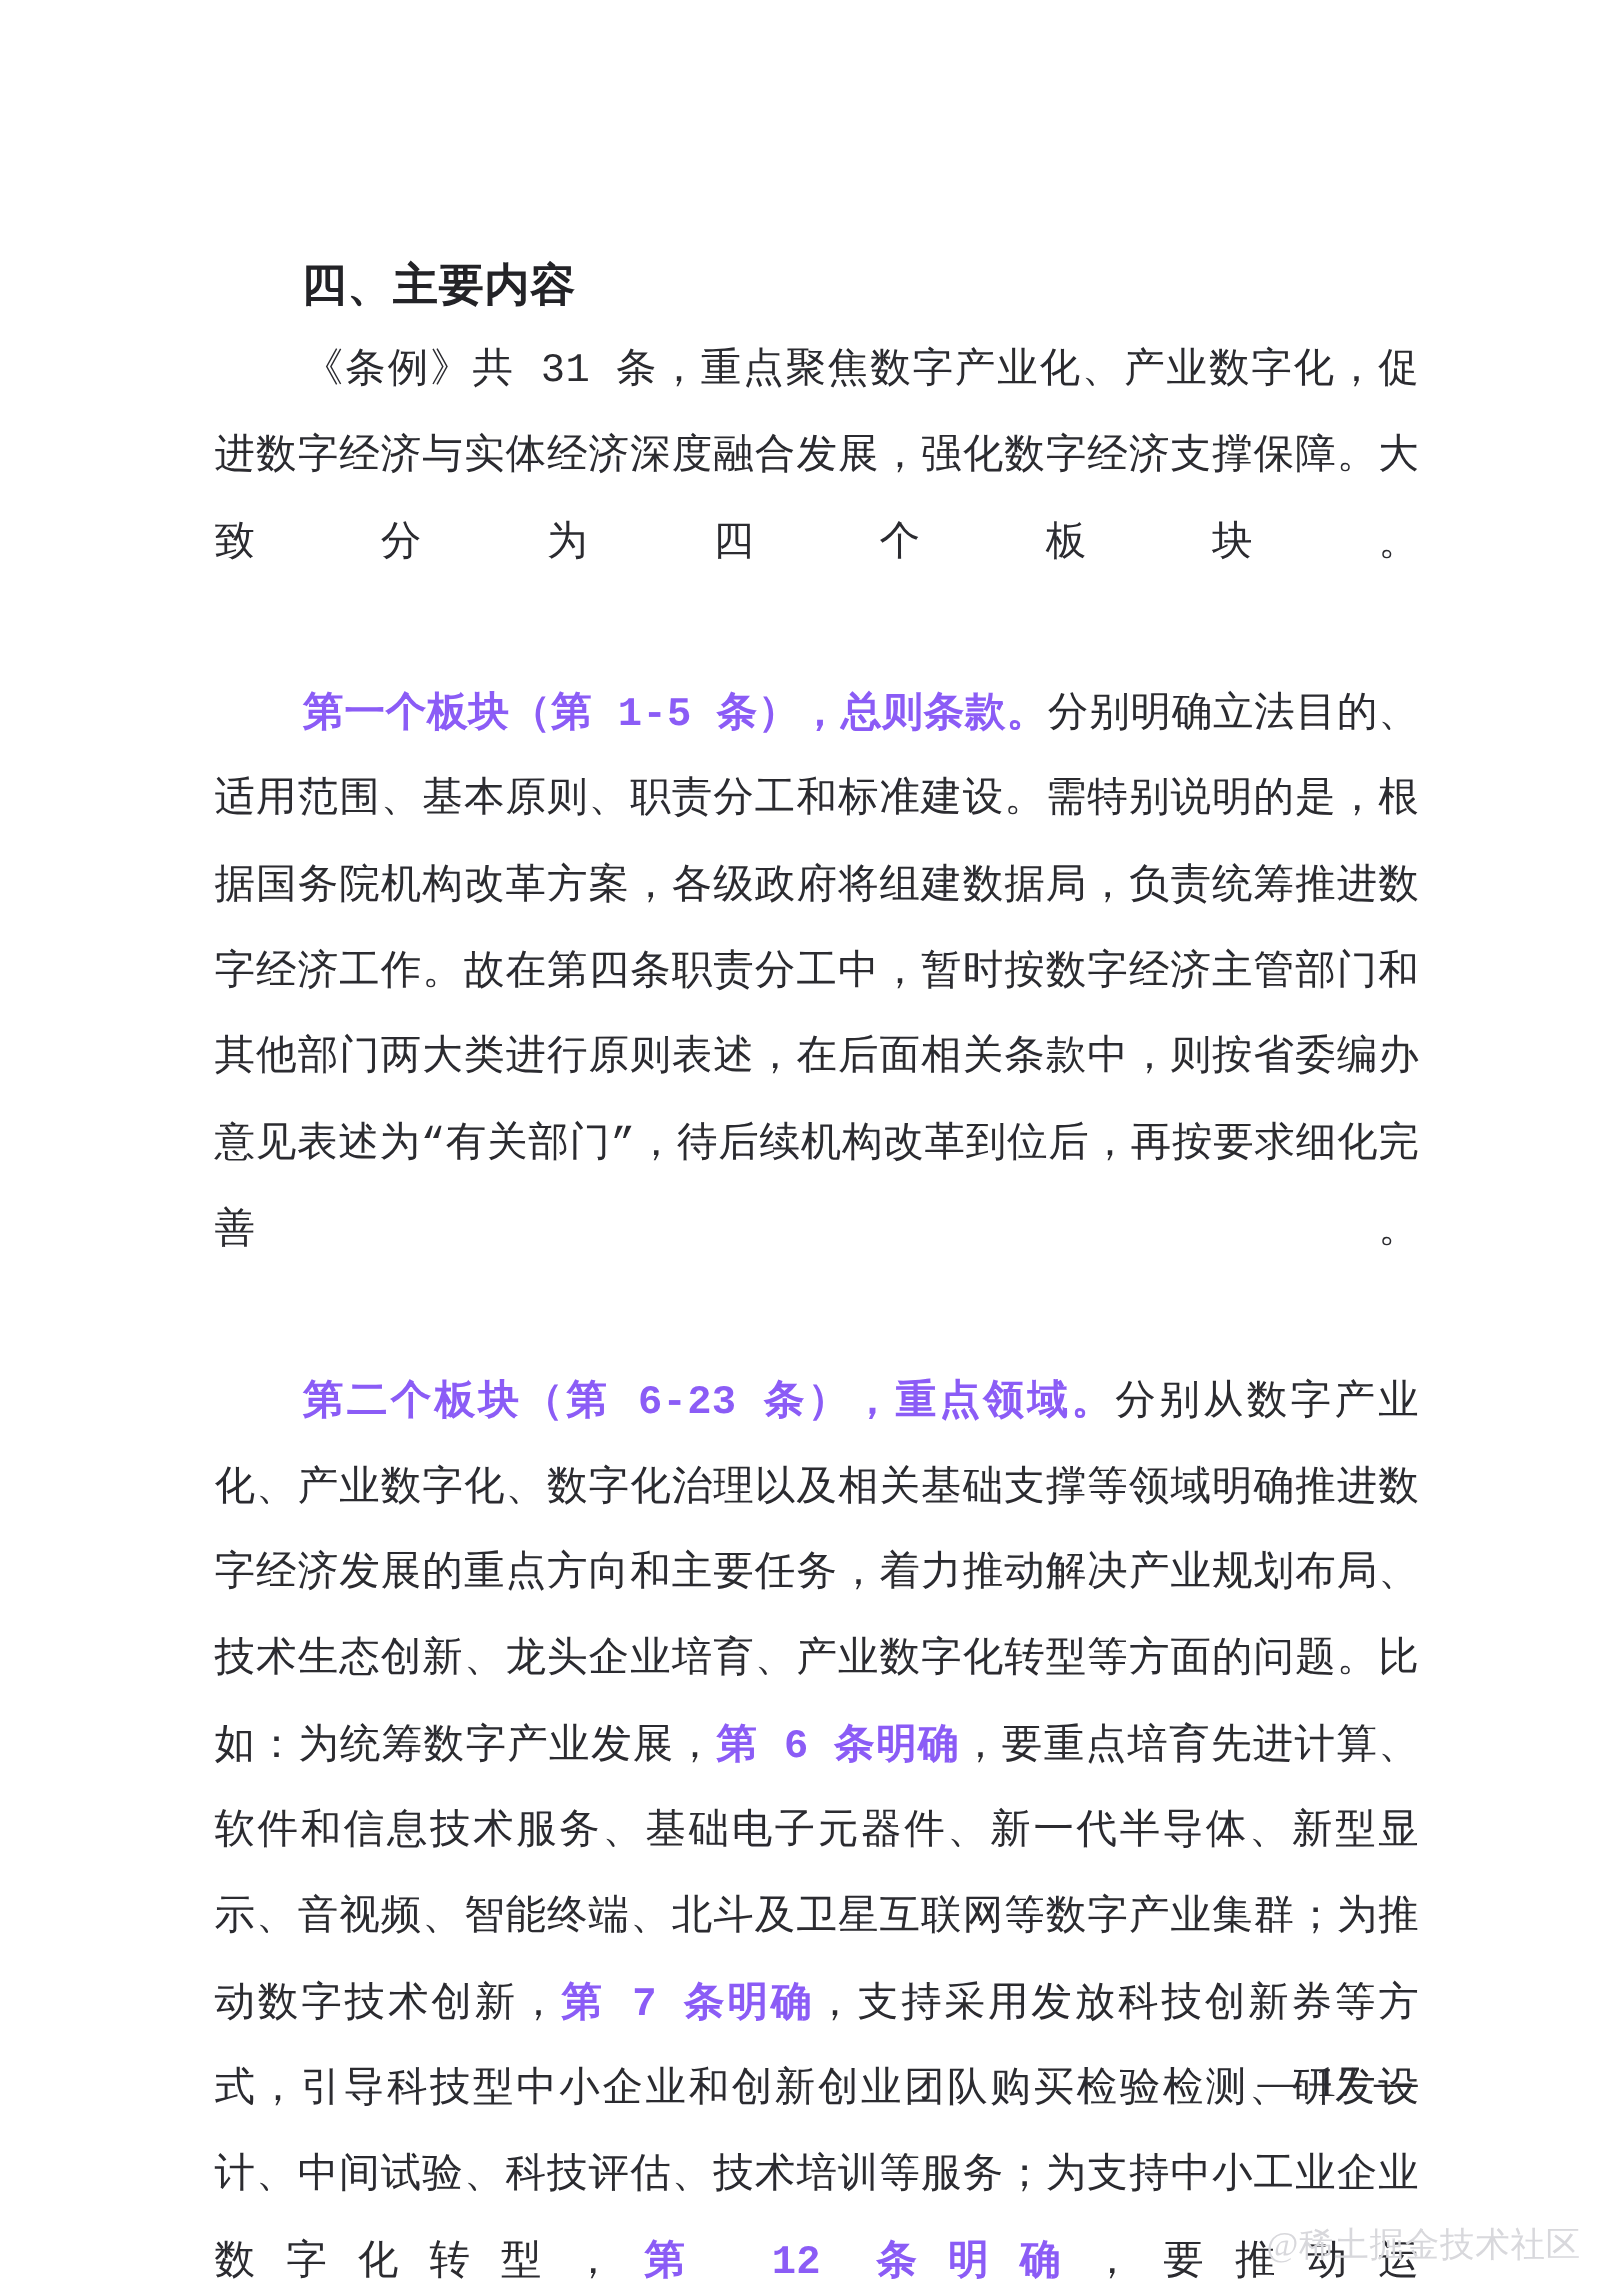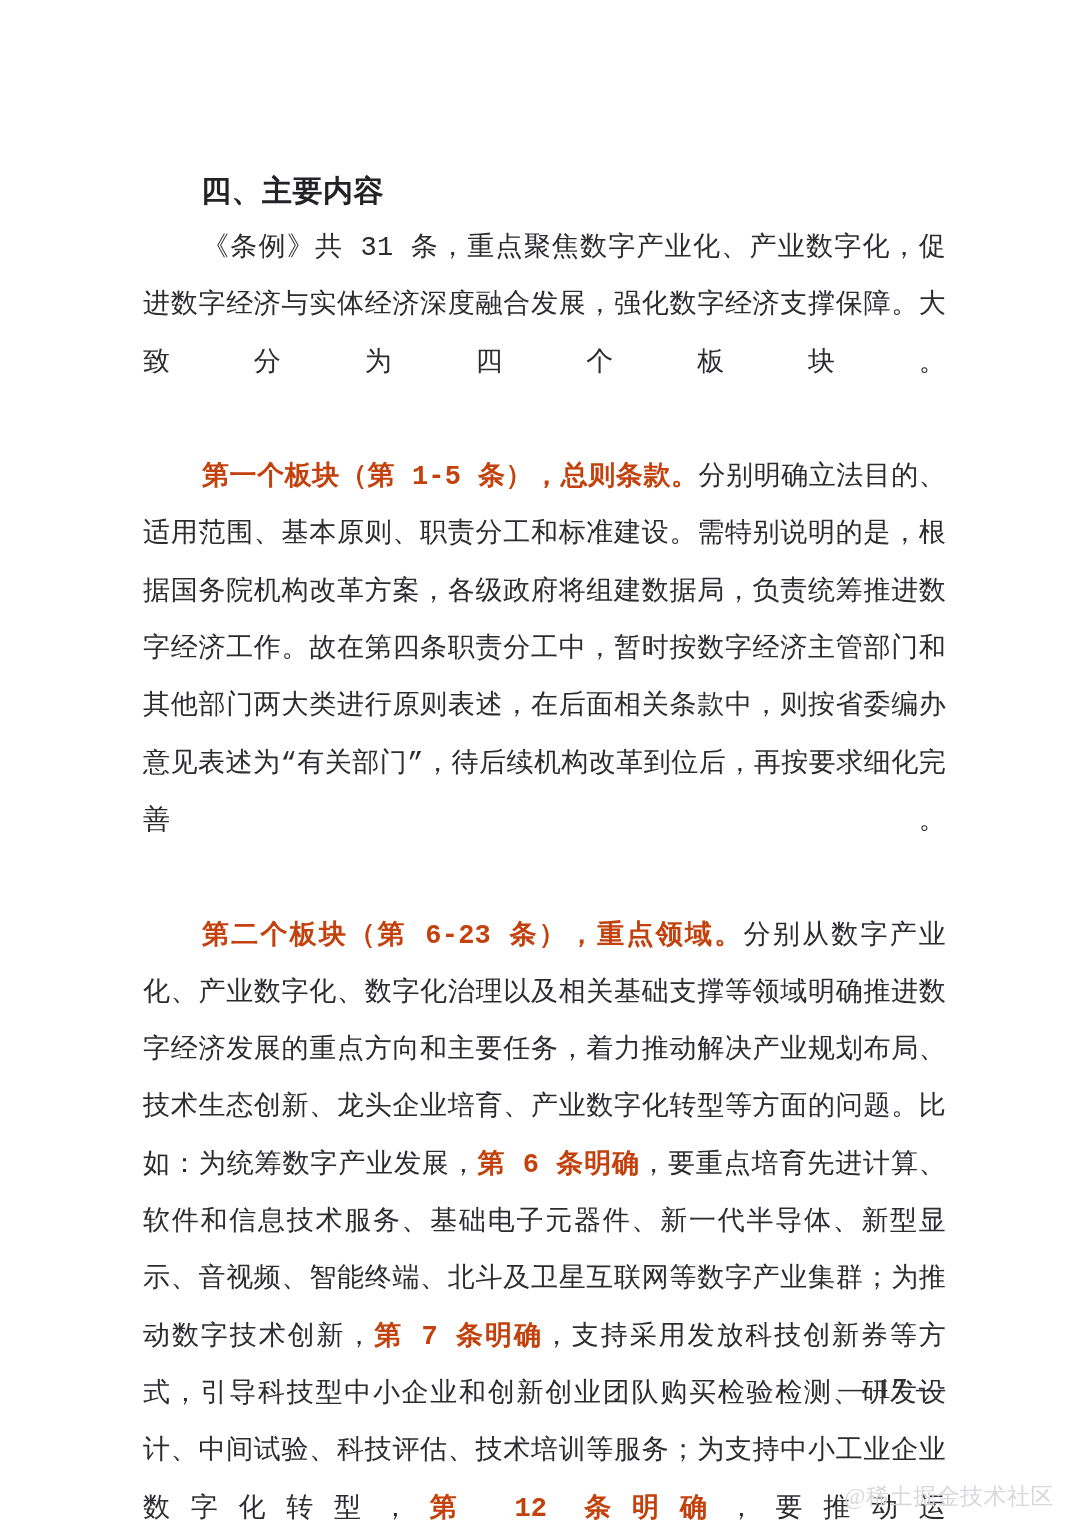--- a/index.html
+++ b/index.html
@@ -56,21 +56,21 @@
     font-family: Liberation Mono, monospace;
   }
 
   .para + .para {
     margin-top: 0;
   }
 
   .para b,
   .para .lead {
     font-weight: 700;
-    color: #c2410c;
+    color: #8b5cf6;
     letter-spacing: 0.2px;
   }
 
   
   .para::after {
     content: "";
     display: inline-block;
     width: 100%;
   }
 

